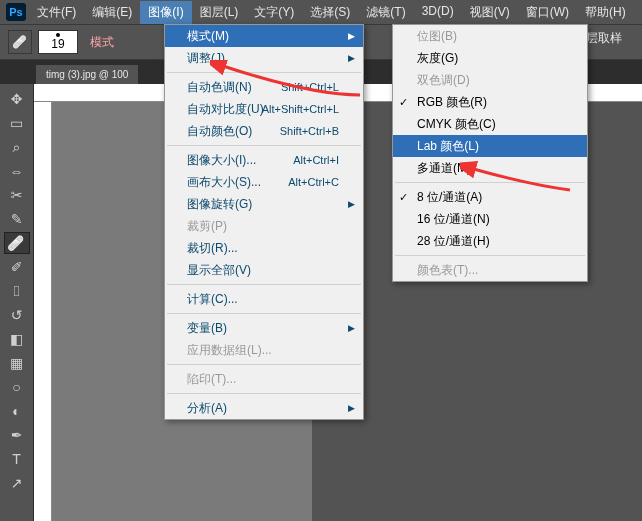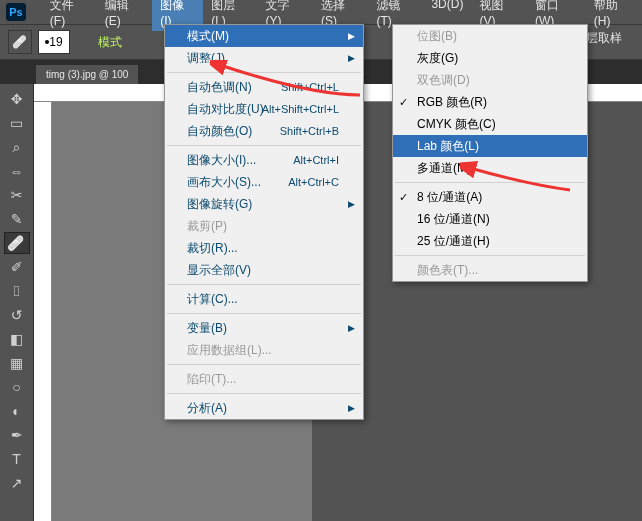--- a/index.html
+++ b/index.html
@@ -1,26 +1,26 @@
 <!DOCTYPE html>
 <html><head>
 <meta charset="utf-8">
 <style>
 *{margin:0;padding:0;box-sizing:border-box;font-family:"Microsoft YaHei",Arial,sans-serif;font-size:12px;user-select:none}
 body{background:#535353;width:642px;height:521px;overflow:hidden;position:relative}
 .topbar{background:#535353;height:24px;display:flex;align-items:center;padding-left:6px}
-.ps-logo{width:20px;height:18px;background:#001e36;border-radius:3px;color:#31a8ff;font-weight:bold;font-size:11px;display:flex;align-items:center;justify-content:center;margin-right:16px}
+.ps-logo{width:20px;height:18px;background:#001e36;border-radius:3px;color:#31a8ff;font-weight:bold;font-size:11px;display:flex;align-items:center;justify-content:center;margin-right:3px}
 .menubar{display:flex;gap:0}
 .menu-item{color:#e6e6e6;padding:3px 8px;cursor:pointer}
 .menu-item.open{background:#4a7fb5;color:#ffffff}
 .optbar{background:#535353;height:36px;border-top:1px solid #383838;border-bottom:1px solid #383838;display:flex;align-items:center;padding-left:8px;gap:6px}
 .opt-icon{width:24px;height:24px;background:#535353;border:1px solid #383838;display:flex;align-items:center;justify-content:center}
-.brush-circ{width:32px;height:24px;background:#fff;border:1px solid #333;display:flex;flex-direction:row;align-items:center;justify-content:center;color:#000;font-size:9px}
+.brush-circ{width:40px;height:24px;background:#fff;border:1px solid #333;display:flex;flex-direction:column;align-items:center;justify-content:center;color:#000;font-size:9px}
 .brush-dot{width:4px;height:4px;background:#000;border-radius:50%}
-.optlabel{color:#bef264;margin-left:22px}
+.optlabel{color:#fca5a5;margin-left:6px}
 .opt-right{color:#e6e6e6;position:absolute;right:20px;top:30px}
 .tabbar{height:24px;background:#2d2d2d;display:flex;align-items:flex-end;padding-left:36px}
 .doctab{background:#535353;color:#e6e6e6;padding:4px 10px;font-size:10px}
 .main{display:flex;height:437px}
 .toolcol{width:34px;background:#535353;border-right:1px solid #2d2d2d;display:flex;flex-direction:column;align-items:center;padding-top:4px;gap:2px}
 .tool{width:26px;height:22px;display:flex;align-items:center;justify-content:center;color:#d0d0d0;cursor:pointer;font-size:14px}
 .tool.sel{background:#3a3a3a;border:1px solid #222}
 .ruler-h{height:18px;background:#fff;position:relative;border-bottom:1px solid #888}
 .ruler-v{width:18px;background:#fff;border-right:1px solid #888}
 .canvaswrap{flex:1;display:flex}
@@ -199,21 +199,21 @@
     </div>
     <div class="dd-sep"></div>
     <div class="sm-row">
       <span class="chk">✓</span>
       <span>8 位/通道(A)</span>
     </div>
     <div class="sm-row">
       <span>16 位/通道(N)</span>
     </div>
     <div class="sm-row">
-      <span>25 位/通道(H)</span>
+      <span>28 位/通道(H)</span>
     </div>
     <div class="dd-sep"></div>
     <div class="sm-row dis">
       <span>颜色表(T)...</span>
     </div>
   </div>
 
 <svg class="arrow1" width="160" height="40">
   <defs>
       <marker id="ah1" markerWidth="10" markerHeight="10" refX="2" refY="3" orient="auto">

